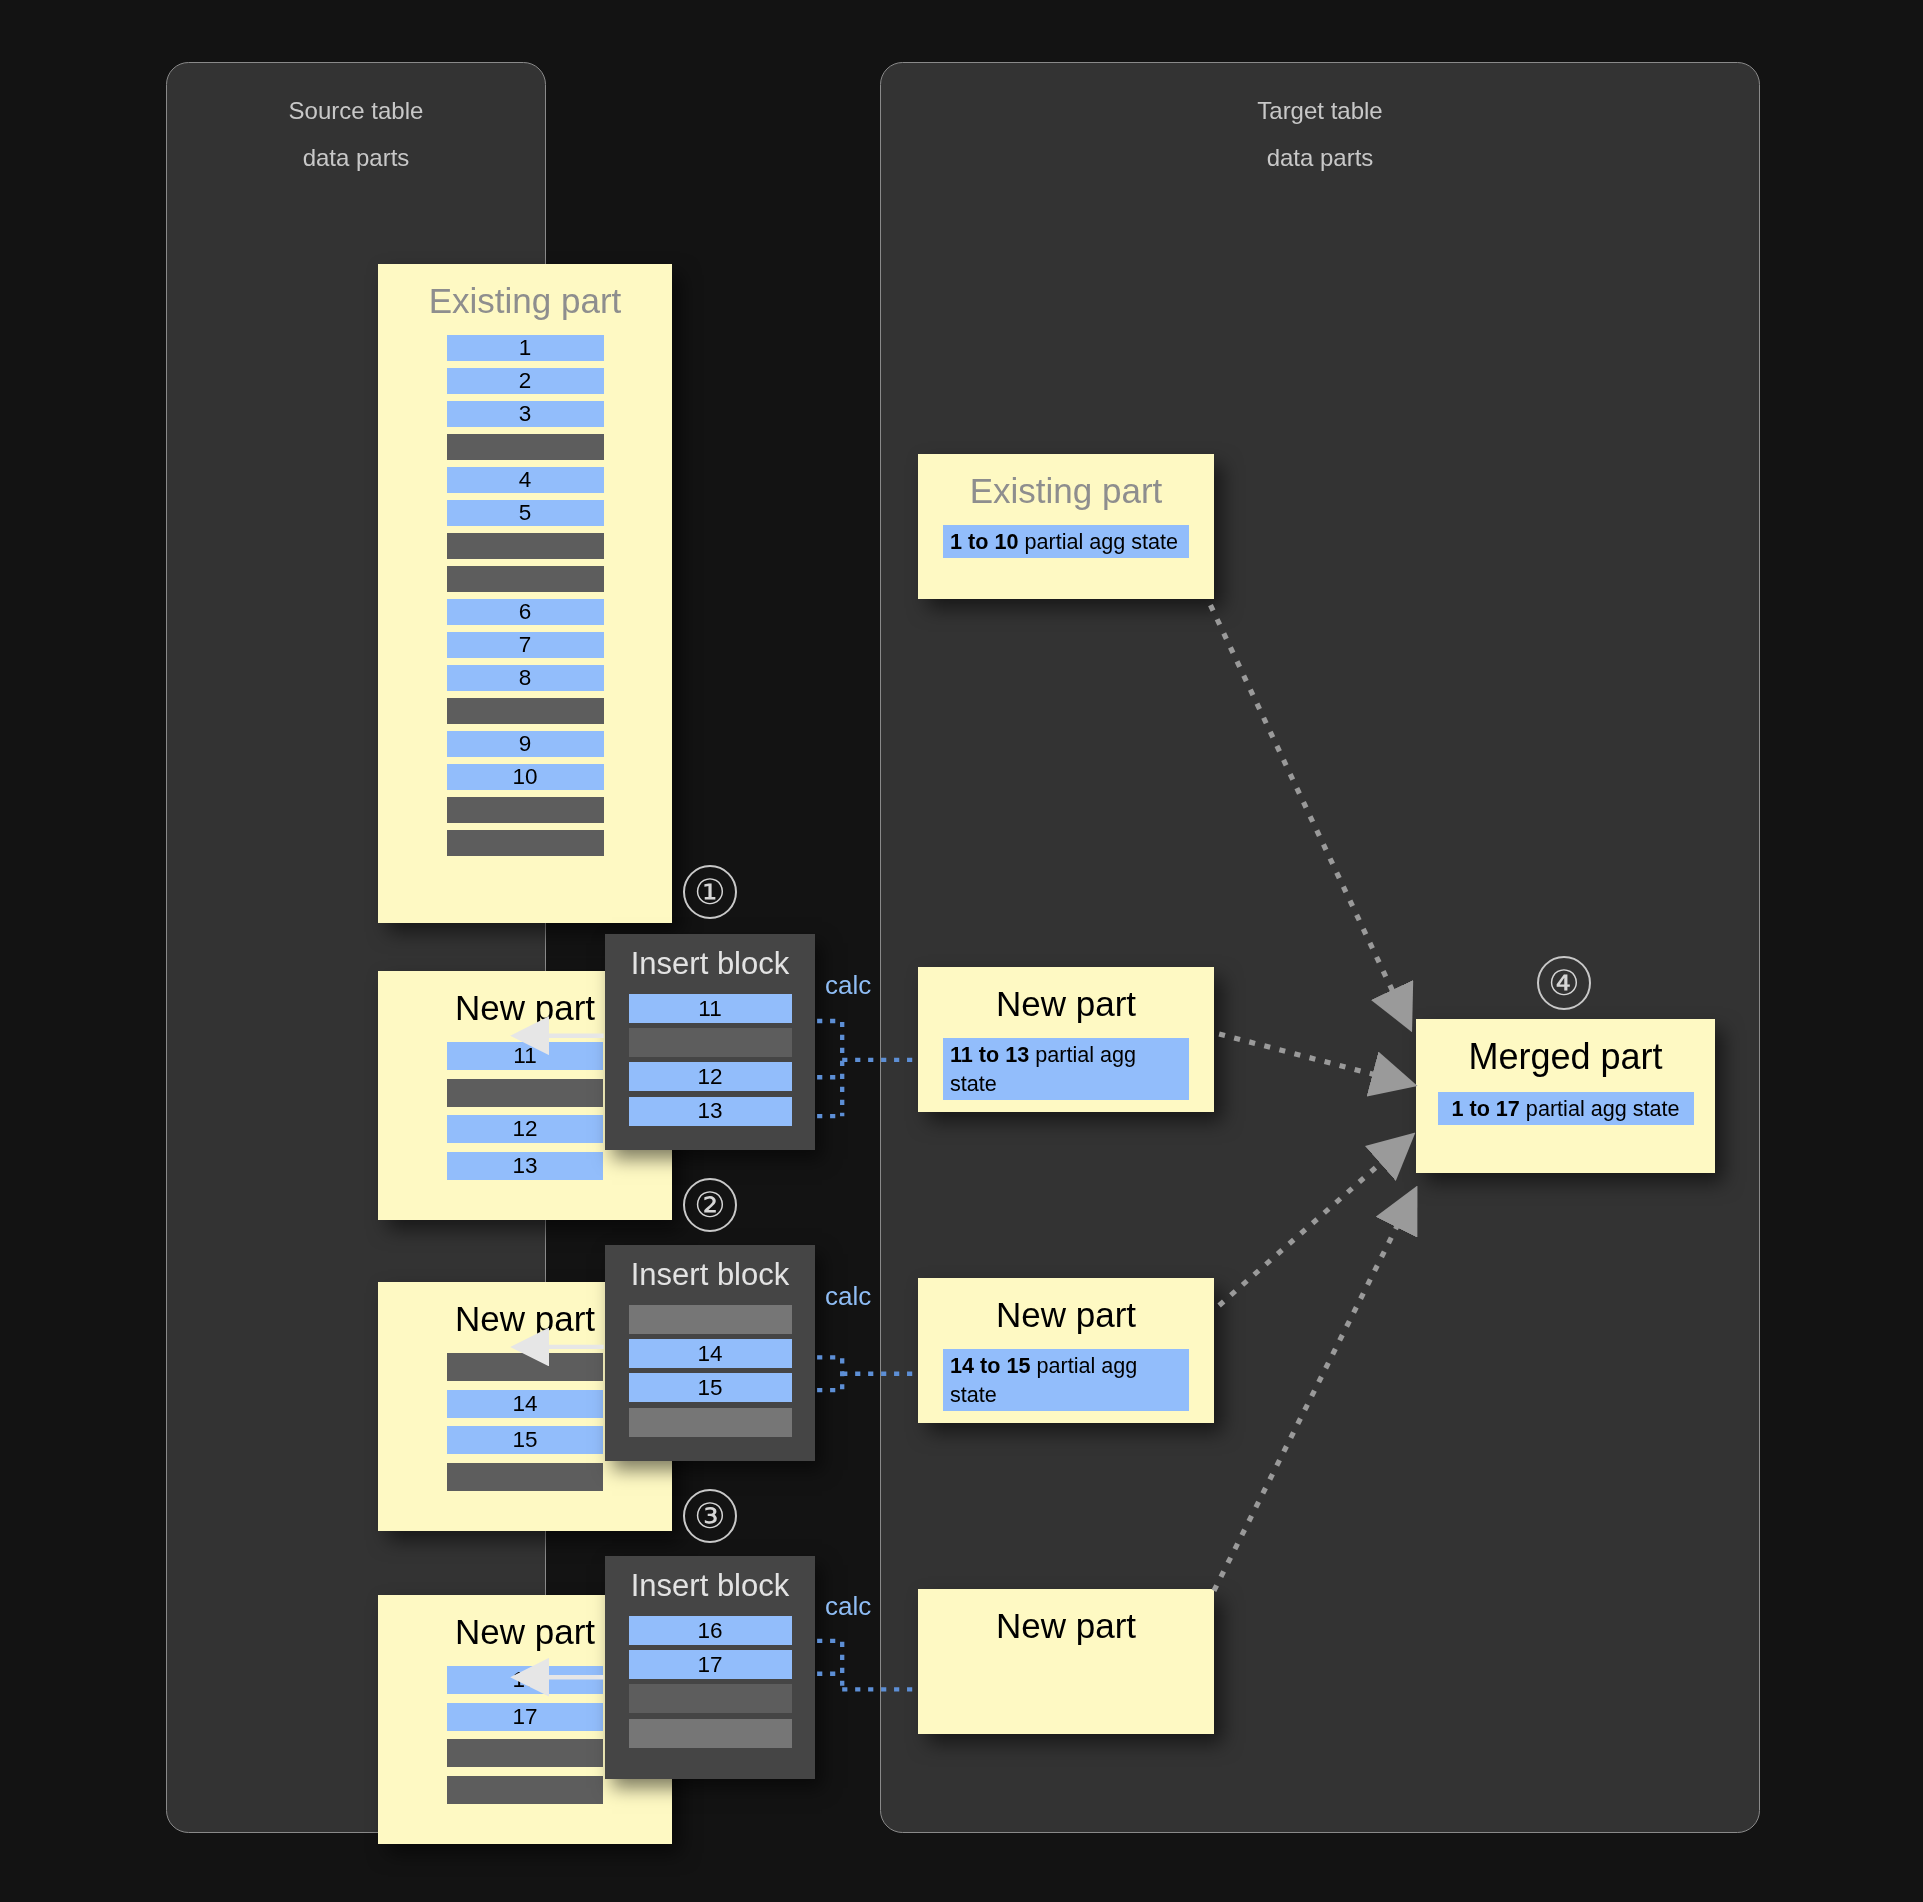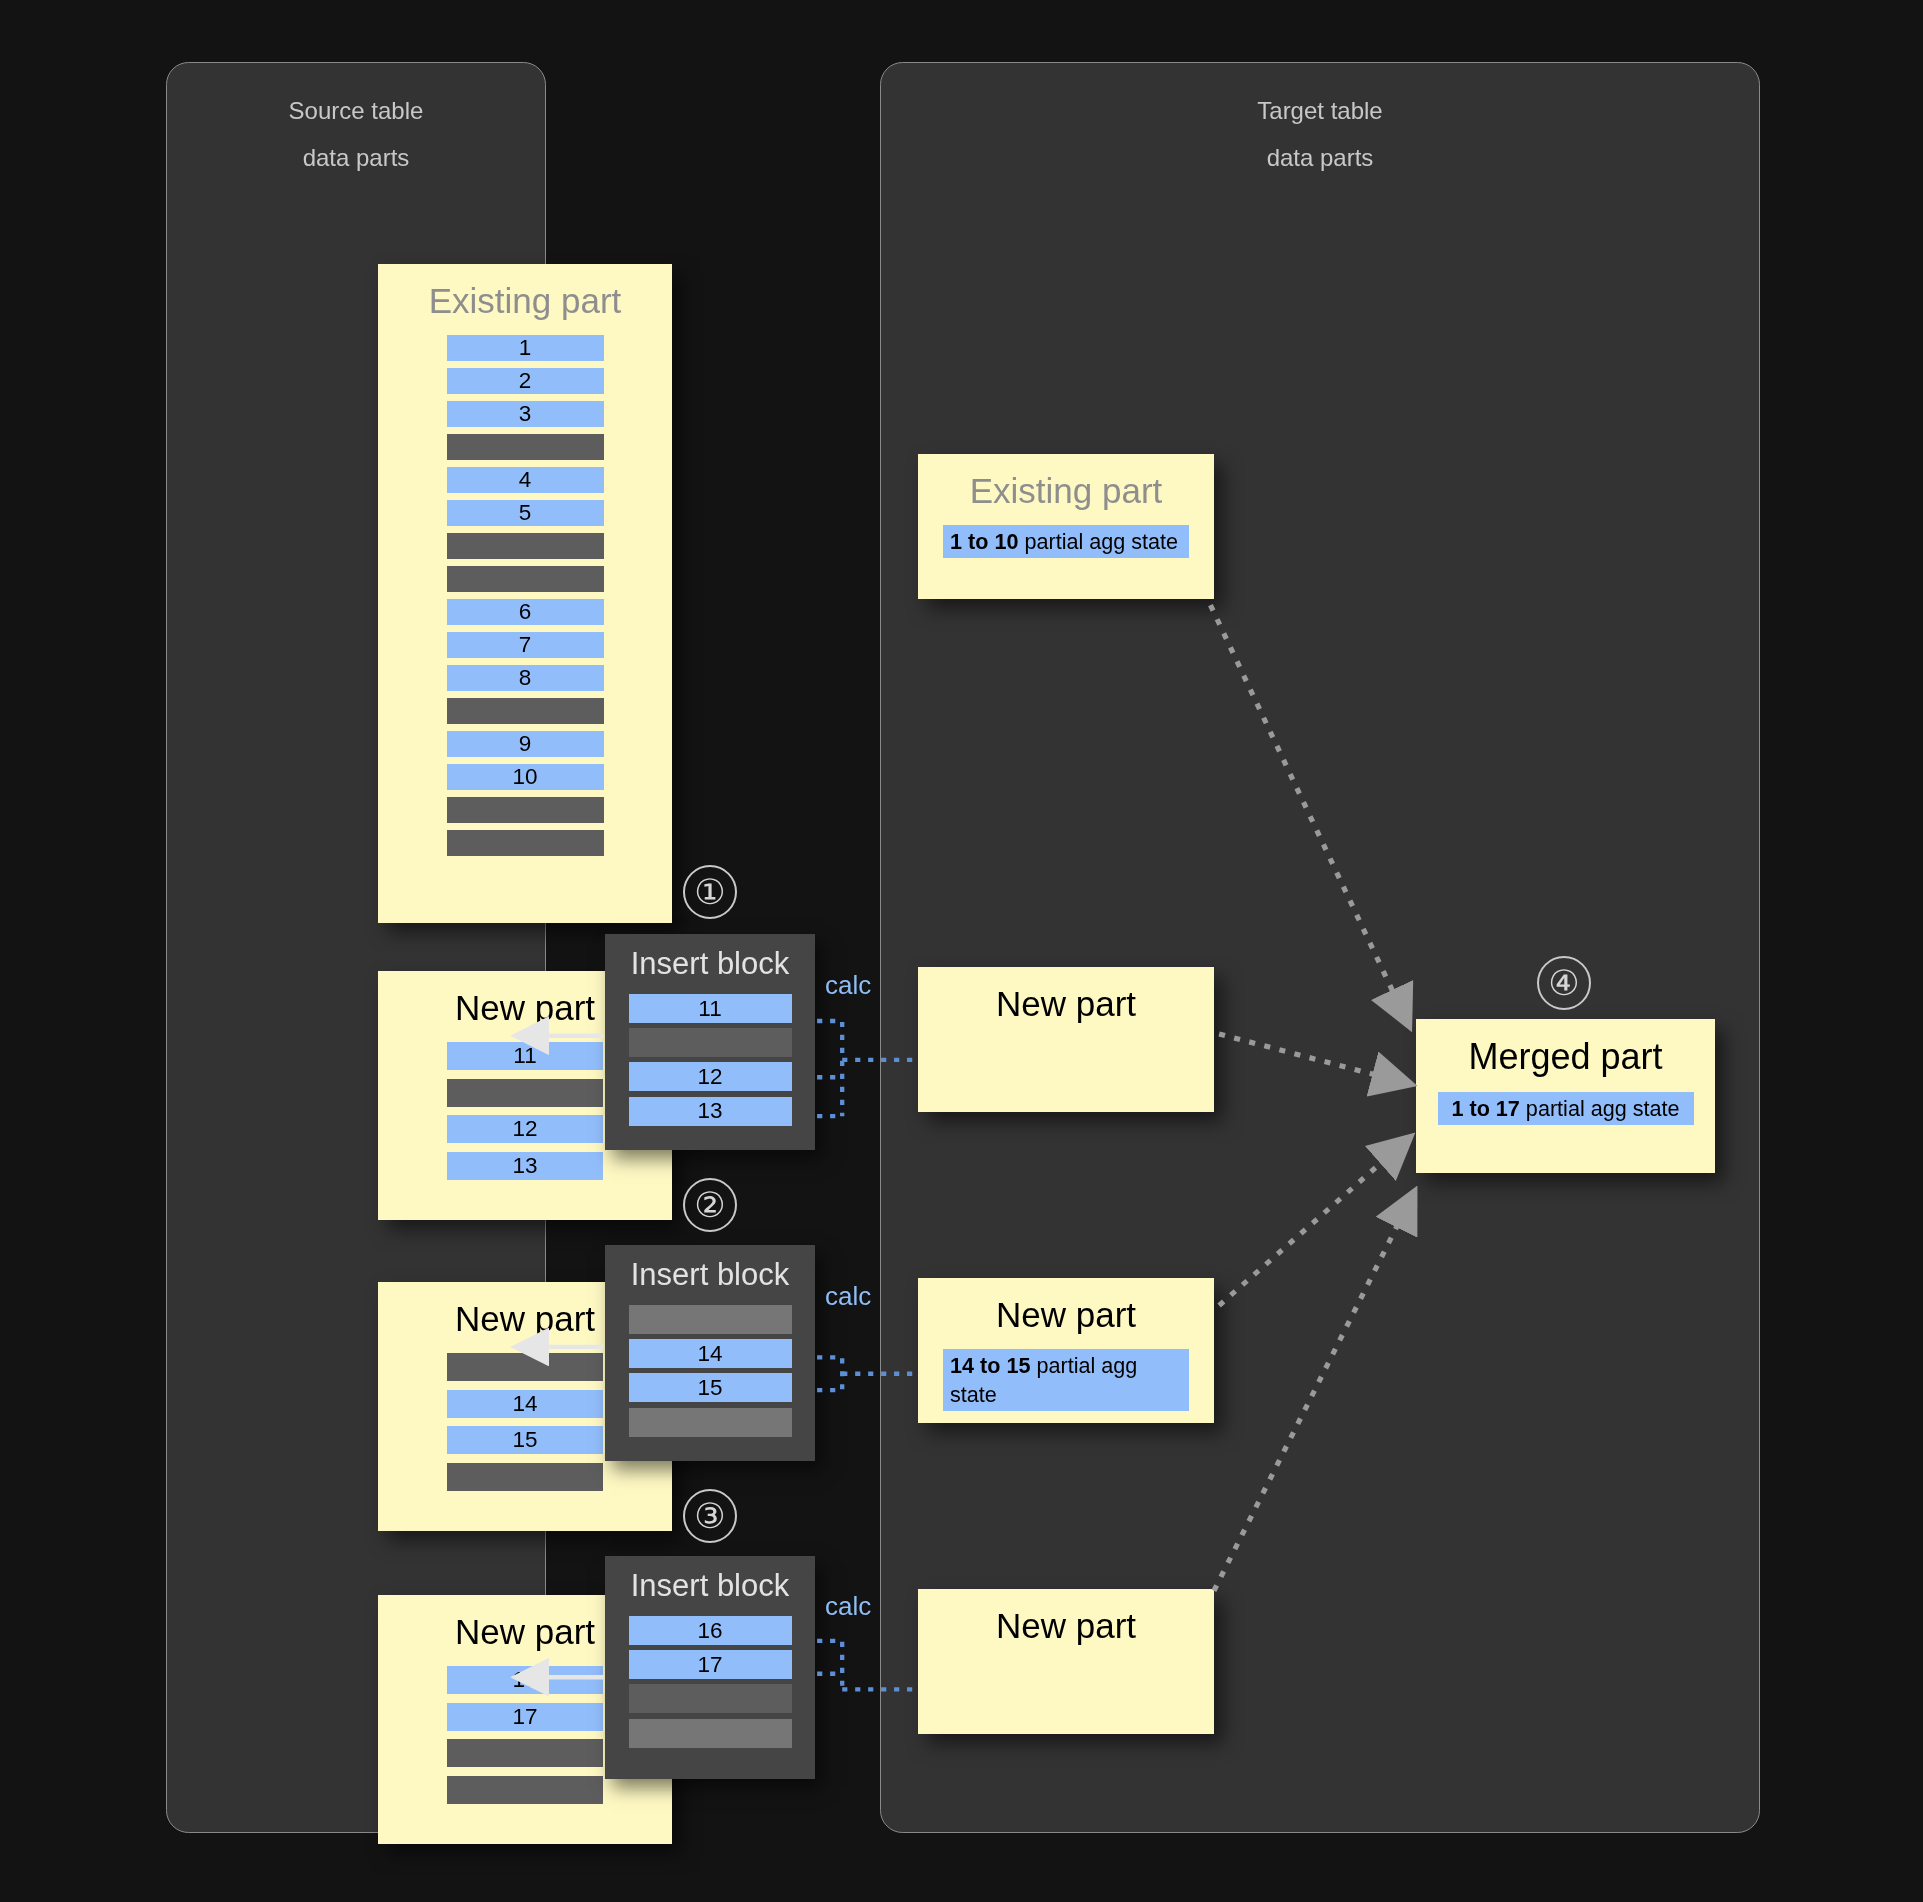--- a/index.html
+++ b/index.html
@@ -244,20 +244,21 @@
   </div>
   <div class="calc" id="calc-3">calc</div>
 
   <div class="ypart tcard muted" id="tgt-existing">
     <div class="hdr">Existing part</div>
     <div class="state"><b>1 to 10</b><span> partial agg state</span></div>
   </div>
 
   <div class="ypart tcard" id="tgt-new-1">
     <div class="hdr">New part</div>
+    <div class="state"><b>11 to 13</b><span> partial agg state</span></div>
   </div>
 
   <div class="ypart tcard" id="tgt-new-2">
     <div class="hdr">New part</div>
     <div class="state"><b>14 to 15</b><span> partial agg state</span></div>
   </div>
 
   <div class="ypart tcard" id="tgt-new-3">
     <div class="hdr">New part</div>
   </div>

